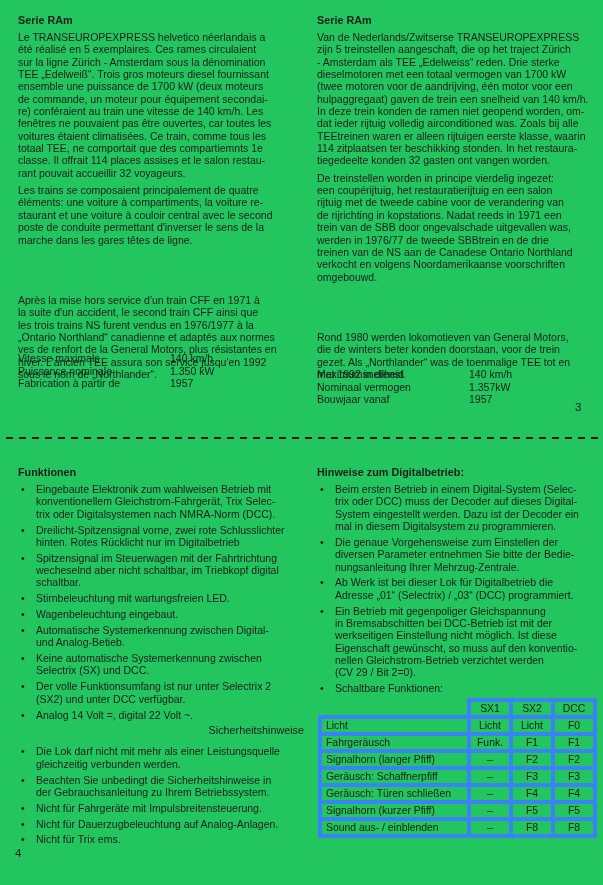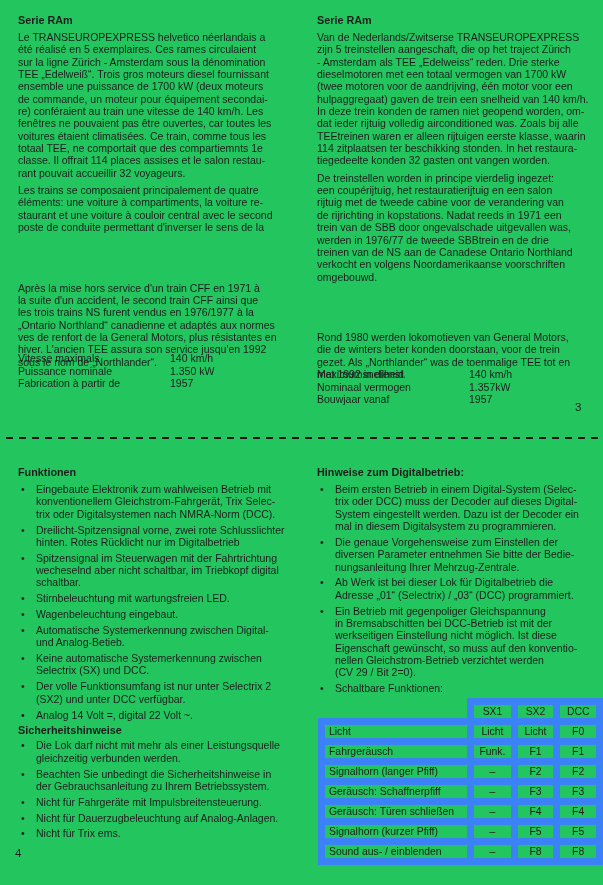--- a/index.html
+++ b/index.html
@@ -3,37 +3,37 @@
 <meta charset="utf-8">
 <style>
   html,body { margin:0; padding:0; background:#ffffff; }
   .page {
     position:relative; width:603px; height:885px; background:#22c55e;
     font-family:"Liberation Sans", sans-serif; color:#1d1d1d;
     font-size:10.5px; overflow:hidden;
   }
   .abs { position:absolute; }
   .col-heading { font-weight:bold; font-size:10.8px; line-height:13px; margin-bottom:4px; white-space:nowrap; }
-  .sub-heading { font-weight:bold; font-size:10.8px; line-height:13px; margin-top:2px; margin-bottom:2px; white-space:nowrap; }
+  .sub-heading { font-weight:normal; font-size:10.8px; line-height:13px; margin-top:2px; margin-bottom:8px; white-space:nowrap;text-align:right; }
   .tline { line-height:12.35px; white-space:nowrap; }
   .para { margin-bottom:5px; }
   .para:last-child { margin-bottom:0;margin-top:48px; }
   .bullet-item { display:flex; margin-bottom:3.5px; }
   .bullet-glyph { flex:none; width:15px; padding-left:3px; line-height:12.35px; }
   .bullet-text { flex:1 1 auto; min-width:0; }
   .spec-row { display:flex; line-height:12.6px; white-space:nowrap; }
   .spec-label { flex:none; width:152px; }
   .pagenum { font-size:11.5px; line-height:13px; }
   .divider {
     height:2px;
     background:repeating-linear-gradient(to right, #161616 0px, #161616 7px, transparent 7px, transparent 13px);
   }
   table.fn-table { border-collapse:collapse; margin-top:3px; margin-left:1px; }
   table.fn-table td, table.fn-table th {
-    border:7px solid #3b82f6; font-weight:normal; font-size:10.4px;
+    border:4px solid #3b82f6; font-weight:normal; font-size:10.4px;
     height:13px; padding:0 2px; line-height:13px; white-space:nowrap;
   }
   table.fn-table .cell-label { width:139px; text-align:left; padding-left:4px; }
   table.fn-table .cell-val { width:34px; text-align:center; }
   table.fn-table .blank { border:none; }
 </style>
 </head>
 <body>
 
 <div class="page">
@@ -53,20 +53,21 @@
           <div class="tline">voitures étaient climatisées. Ce train, comme tous les</div>
           <div class="tline">totaal TEE, ne comportait que des compartiemnts 1e</div>
           <div class="tline">classe. Il offrait 114 places assises et le salon restau-</div>
           <div class="tline">rant pouvait accueillir 32 voyageurs.</div>
         </div>
         <div class="para">
           <div class="tline">Les trains se composaient principalement de quatre</div>
           <div class="tline">éléments: une voiture à compartiments, la voiture re-</div>
           <div class="tline">staurant et une voiture à couloir central avec le second</div>
           <div class="tline">poste de conduite permettant d'inverser le sens de la</div>
+          <div class="tline">marche dans les gares têtes de ligne.</div>
         </div>
         <div class="para">
           <div class="tline">Après la mise hors service d'un train CFF en 1971 à</div>
           <div class="tline">la suite d'un accident, le second train CFF ainsi que</div>
           <div class="tline">les trois trains NS furent vendus en 1976/1977 à la</div>
           <div class="tline">„Ontario Northland“ canadienne et adaptés aux normes</div>
           <div class="tline">ves de renfort de la General Motors, plus résistantes en</div>
           <div class="tline">hiver. L'ancien TEE assura son service jusqu'en 1992</div>
           <div class="tline">sous le nom de „Northlander“.</div>
         </div>

